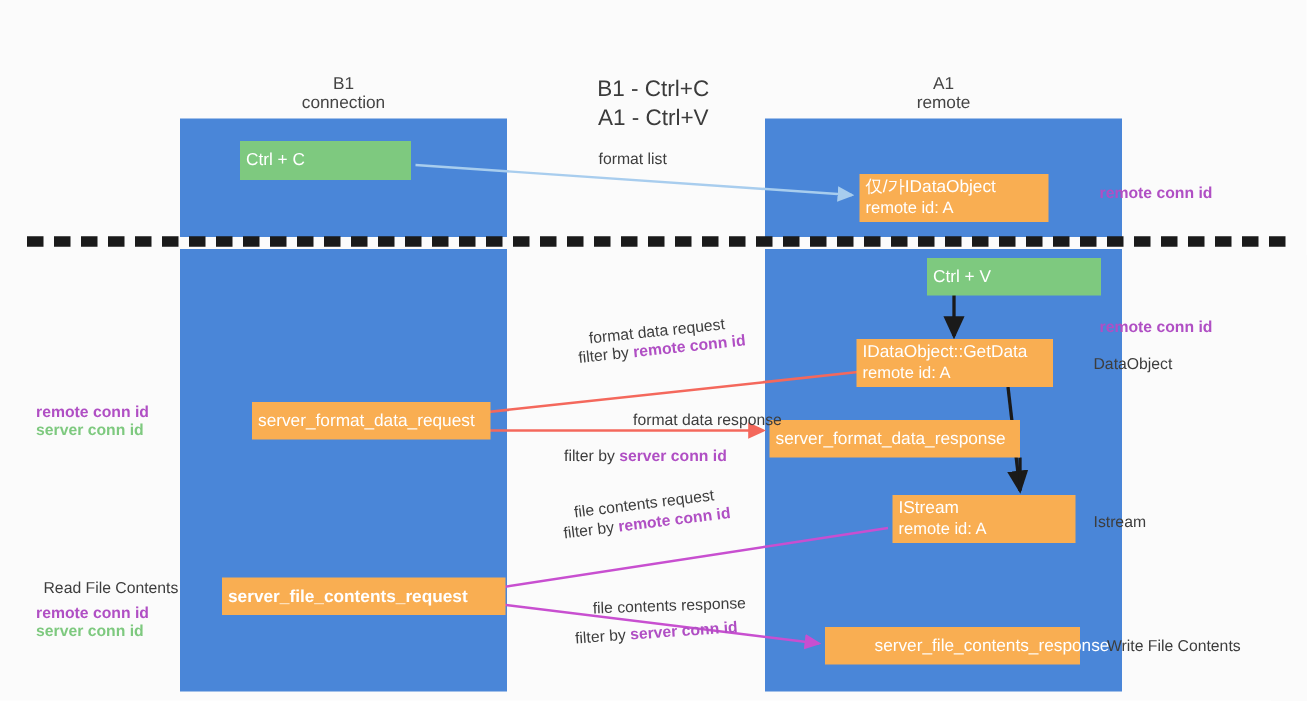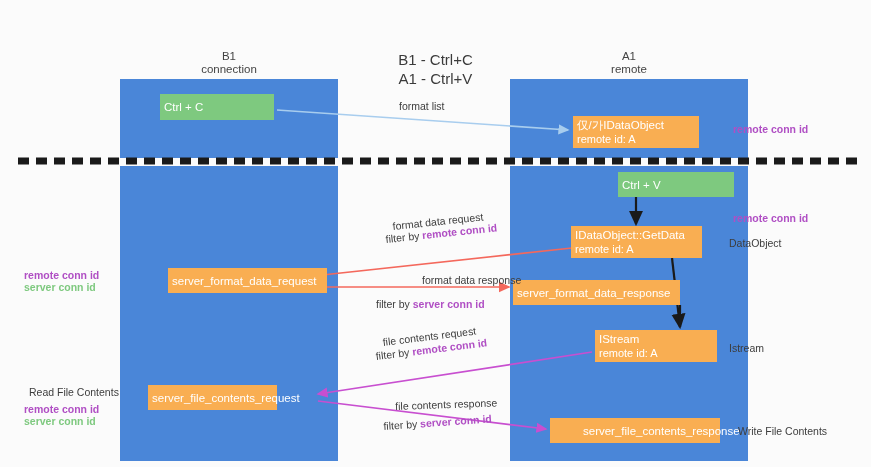--- a/index.html
+++ b/index.html
@@ -162,21 +162,21 @@
 
   <div class="node orange" style="left:513px; top:280px; width:167px; height:25px;">
     <div>server_format_data_response</div>
   </div>
 
   <div class="node orange" style="left:595px; top:330px; width:122px; height:32px;">
     <div>IStream</div>
     <div class="l2">remote id: A</div>
   </div>
 
-  <div class="node orange" style="left:148px; top:385px; width:129px; height:25px;">
+  <div class="node orange" style="left:148px; top:385px; width:189px; height:25px;font-weight:bold;">
     <div>server_file_contents_request</div>
   </div>
 
   <div class="node orange" style="left:550px; top:418px; width:170px; height:25px;padding-left:33px;">
     <div>server_file_contents_response</div>
   </div>
 
   <div class="edge-label" style="left:399px; top:100px;">format list</div>
 
   <div class="edge-label" style="left:392px; top:220px; transform:rotate(-6deg); transform-origin:left top;">format data request</div>

